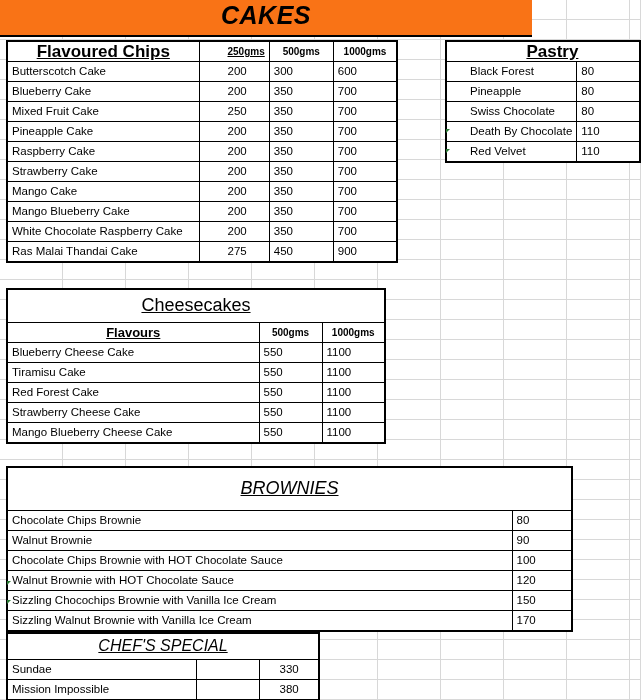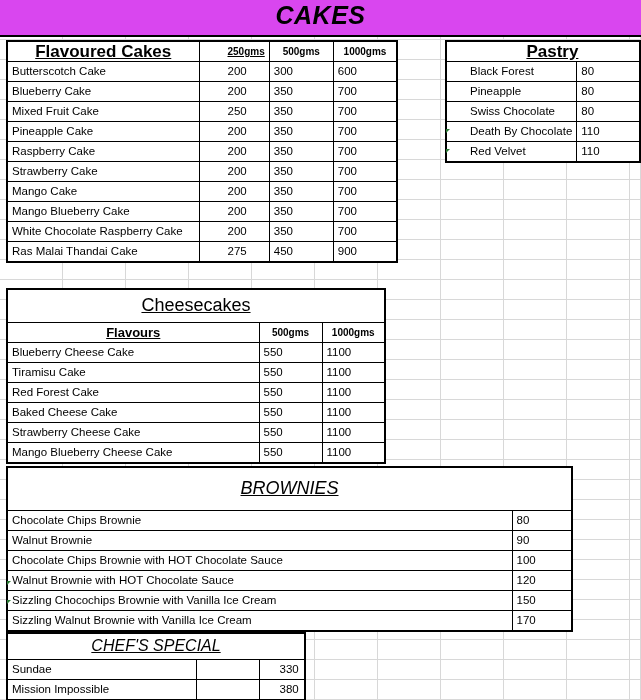--- a/index.html
+++ b/index.html
@@ -27,22 +27,22 @@
       repeating-linear-gradient(to bottom,
         #d8d8d8 0px, #d8d8d8 1px, transparent 1px, transparent 20px);
     background-position: -1px 0px, 0px -1px;
     z-index: 0;
   }
 
   .layer { position: absolute; z-index: 2; }
 
   
   #title-band {
-    left: 0; top: 0; width: 641px; height: 37px;
-    background: #d946ef;
+    left: 0; top: 0; width: 532px; height: 37px;
+    background: #f97316;
     border-bottom: 2px solid #000;
     box-sizing: border-box;
   }
   #page-title {
     position: absolute;
     left: 0; right: 0; top: 1px;
     text-align: center;
     font-size: 25px;
     font-style: italic;
     font-weight: bold;
@@ -125,21 +125,21 @@
 
   #tbl-brownies { left: 6px; top: 466px; }
   #tbl-brownies td.c0 { width: 505px; }
   #tbl-brownies td.c1 { width: 60px; }
   #tbl-brownies tr.banner td { height: 42px; line-height: 40px; }
   #tbl-brownies .banner-text { font-size: 18px; font-style: italic; }
 
   #tbl-chef { left: 6px; top: 632px; }
   #tbl-chef td.c0 { width: 189px; }
   #tbl-chef td.c1 { width: 63px; }
-  #tbl-chef td.c2 { width: 46px; padding-left: 20px; }
+  #tbl-chef td.c2 { width: 60px; padding-left: 20px; }
   #tbl-chef tr.banner td { height: 26px; line-height: 24px; }
   #tbl-chef .banner-text { font-size: 16px; font-style: italic; }
 
   
   #tbl-cheese .banner-text { font-size: 18px; }
 
   
   .greentri {
     position: absolute;
     width: 0; height: 0;
@@ -153,21 +153,21 @@
 
 <div id="sheet-grid"></div>
 
 <div class="layer" id="title-band">
   <div id="page-title">CAKES</div>
 </div>
 
 <table class="menu layer outer" id="tbl-flavoured">
   <tbody>
     <tr class="colhead">
-      <td class="c0 big edgeL">Flavoured Cakes</td>
+      <td class="c0 big edgeL">Flavoured Chips</td>
       <td class="c1"><span class="ul">250gms</span></td>
       <td class="c2">500gms</td>
       <td class="c3 edgeR">1000gms</td>
     </tr>
     <tr>
       <td class="c0 edgeL">Butterscotch Cake</td>
       <td class="c1 num">200</td>
       <td class="c2 num">300</td>
       <td class="c3 num edgeR">600</td>
     </tr>
@@ -277,25 +277,20 @@
       <td class="c0 edgeL">Tiramisu Cake</td>
       <td class="c1 num">550</td>
       <td class="c2 num edgeR">1100</td>
     </tr>
     <tr>
       <td class="c0 edgeL">Red Forest Cake</td>
       <td class="c1 num">550</td>
       <td class="c2 num edgeR">1100</td>
     </tr>
     <tr>
-      <td class="c0 edgeL">Baked Cheese Cake</td>
-      <td class="c1 num">550</td>
-      <td class="c2 num edgeR">1100</td>
-    </tr>
-    <tr>
       <td class="c0 edgeL">Strawberry Cheese Cake</td>
       <td class="c1 num">550</td>
       <td class="c2 num edgeR">1100</td>
     </tr>
     <tr>
       <td class="c0 edgeL edgeB">Mango Blueberry Cheese Cake</td>
       <td class="c1 num edgeB">550</td>
       <td class="c2 num edgeR edgeB">1100</td>
     </tr>
   </tbody>

